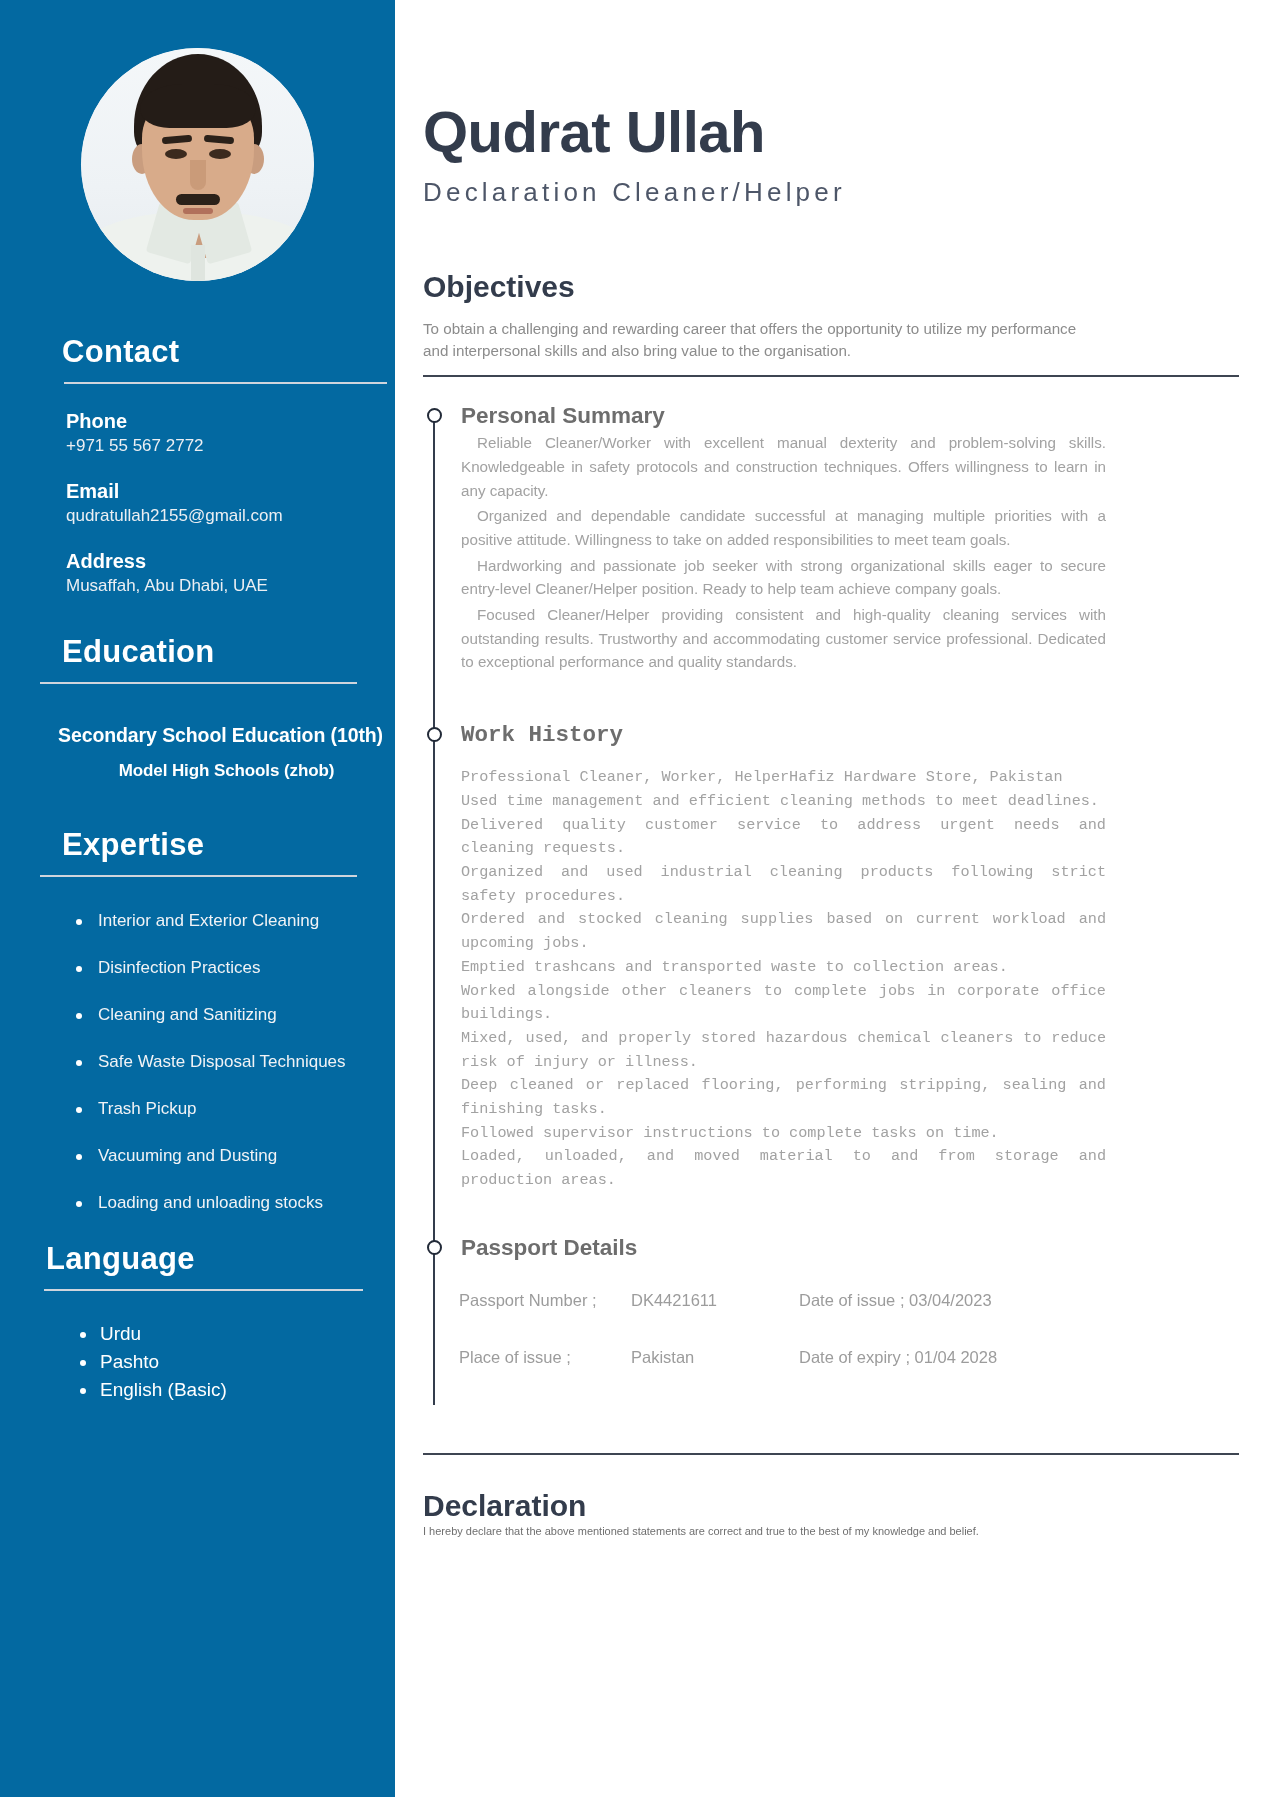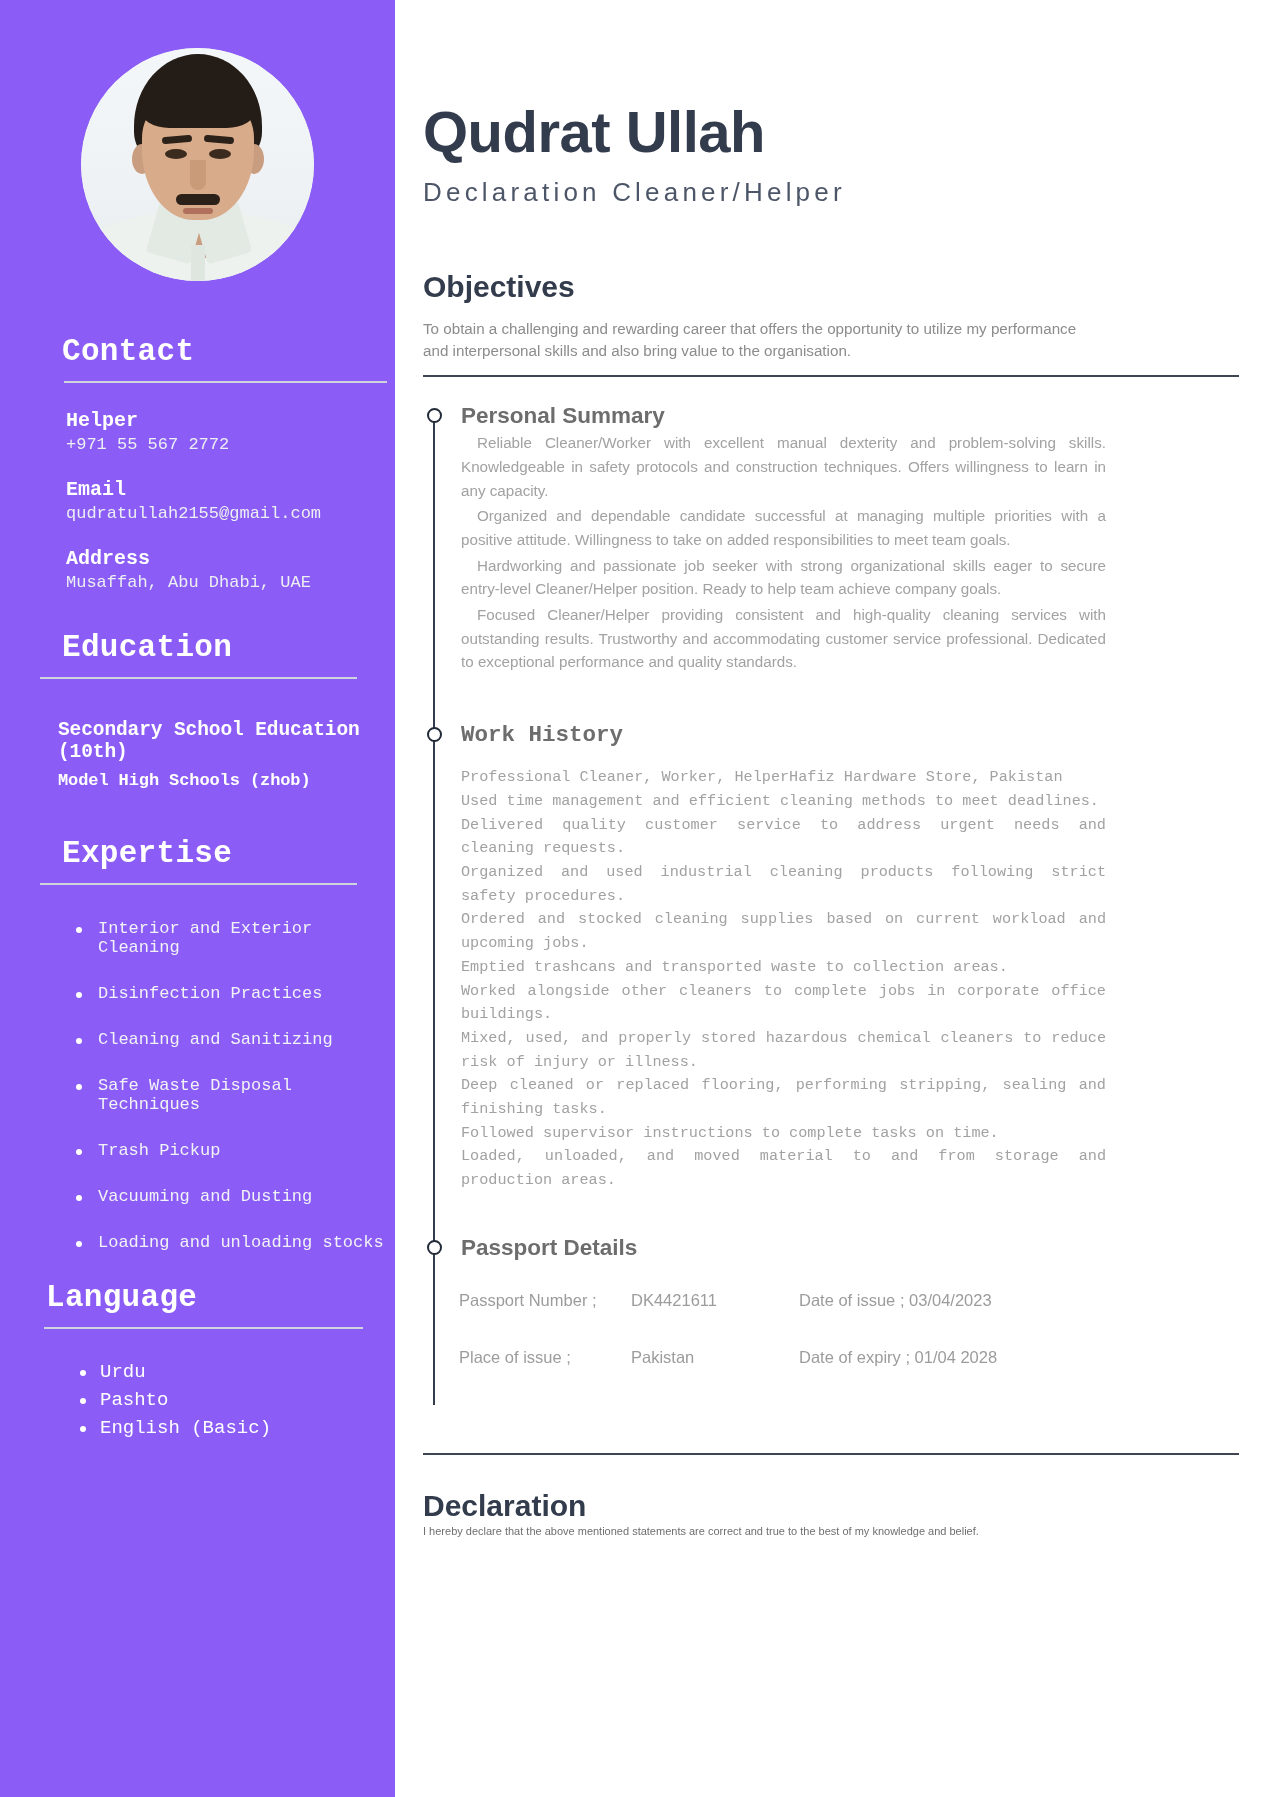--- a/index.html
+++ b/index.html
@@ -6,25 +6,24 @@
   html, body {
     width: 1271px; height: 1797px;
     background: #ffffff;
     font-family: "Liberation Sans", sans-serif;
   }
   .page { position: relative; width: 1271px; height: 1797px; display: flex; background: #fff; }
 
   
   .sidebar {
     width: 395px; min-width: 395px; height: 1797px;
-    background: #8b5cf6;
+    background: #0369a1;
     color: #ffffff;
     padding: 0 0 0 0;
     position: relative;
-    font-family: Liberation Mono, monospace;
   }
   .photo-wrap {
     margin: 48px auto 0 auto;
     width: 233px; height: 233px;
     border-radius: 50%;
     overflow: hidden;
     background: #e9eef2;
     position: relative;
     box-shadow: 0 0 0 0 #fff;
   }
@@ -62,21 +61,21 @@
   .rule-expertise { margin-left: 40px; margin-right: 38px; }
   .rule-language { margin-left: 44px; margin-right: 32px; }
 
   .contact-block { margin-top: 26px; padding-left: 66px; }
   .c-label { font-size: 20px; font-weight: bold; color: #ffffff; margin-bottom: 3px; }
   .c-value { font-size: 17px; color: #eceff3; margin-bottom: 24px; font-weight: 400; }
 
   .side-head.education { margin-top: 38px; padding-left: 62px; font-size: 31px; }
   .edu-block { margin-top: 40px; padding-left: 58px; }
   .edu-degree { font-size: 19.5px; font-weight: bold; color: #fff; letter-spacing: -.1px; }
-  .edu-school { font-size: 17px; font-weight: bold; color: #fff; margin-top: 8px; letter-spacing: -.1px;}
+  .edu-school { font-size: 17px; font-weight: bold; color: #fff; margin-top: 14px; letter-spacing: -.1px; text-align: center;}
 
   .side-head.expertise { margin-top: 46px; padding-left: 62px; }
   .exp-list { margin-top: 34px; padding-left: 98px; list-style: none; }
   .exp-list li { font-size: 17px; color: #f1f3f6; margin-bottom: 27px; position: relative; }
   .exp-list li:before {
     content: ""; position: absolute; left: -22px; top: 8px;
     width: 6px; height: 6px; border-radius: 50%; background: #ffffff;
   }
 
   .side-head.language { margin-top: 28px; padding-left: 46px; }
@@ -175,21 +174,21 @@
         <div class="ph-nose"></div>
         <div class="ph-mous"></div>
         <div class="ph-mouth"></div>
       </div>
     </div>
 
     <div class="side-head contact">Contact</div>
     <div class="side-rule rule-contact"></div>
 
     <div class="contact-block">
-      <div class="c-label">Helper</div>
+      <div class="c-label">Phone</div>
       <div class="c-value">+971 55 567 2772</div>
       <div class="c-label">Email</div>
       <div class="c-value">qudratullah2155@gmail.com</div>
       <div class="c-label">Address</div>
       <div class="c-value">Musaffah, Abu Dhabi, UAE</div>
     </div>
 
     <div class="side-head education">Education</div>
     <div class="side-rule rule-education"></div>
     <div class="edu-block">

